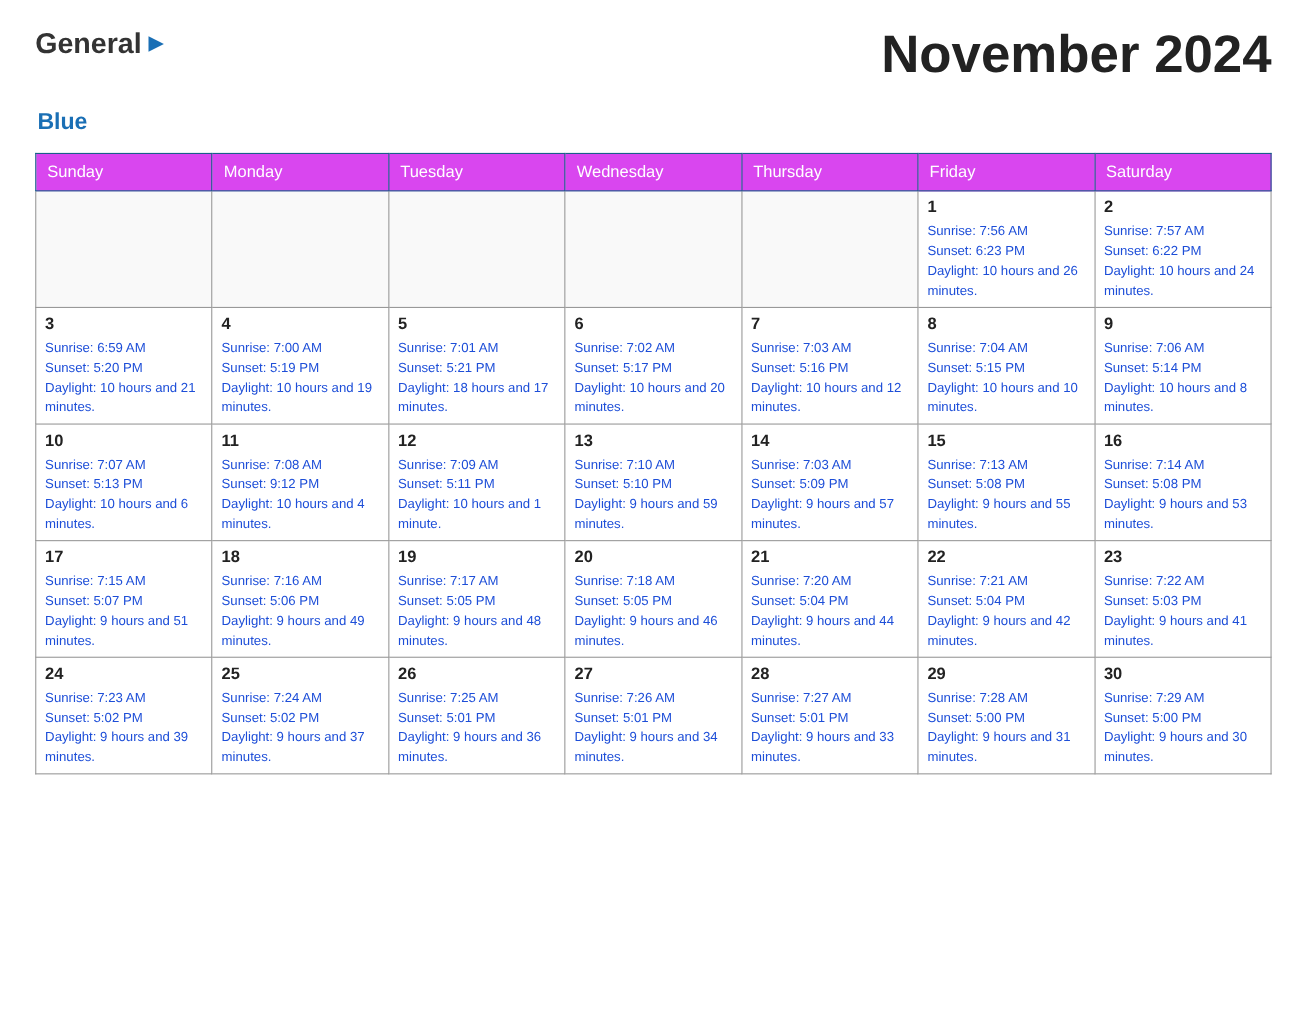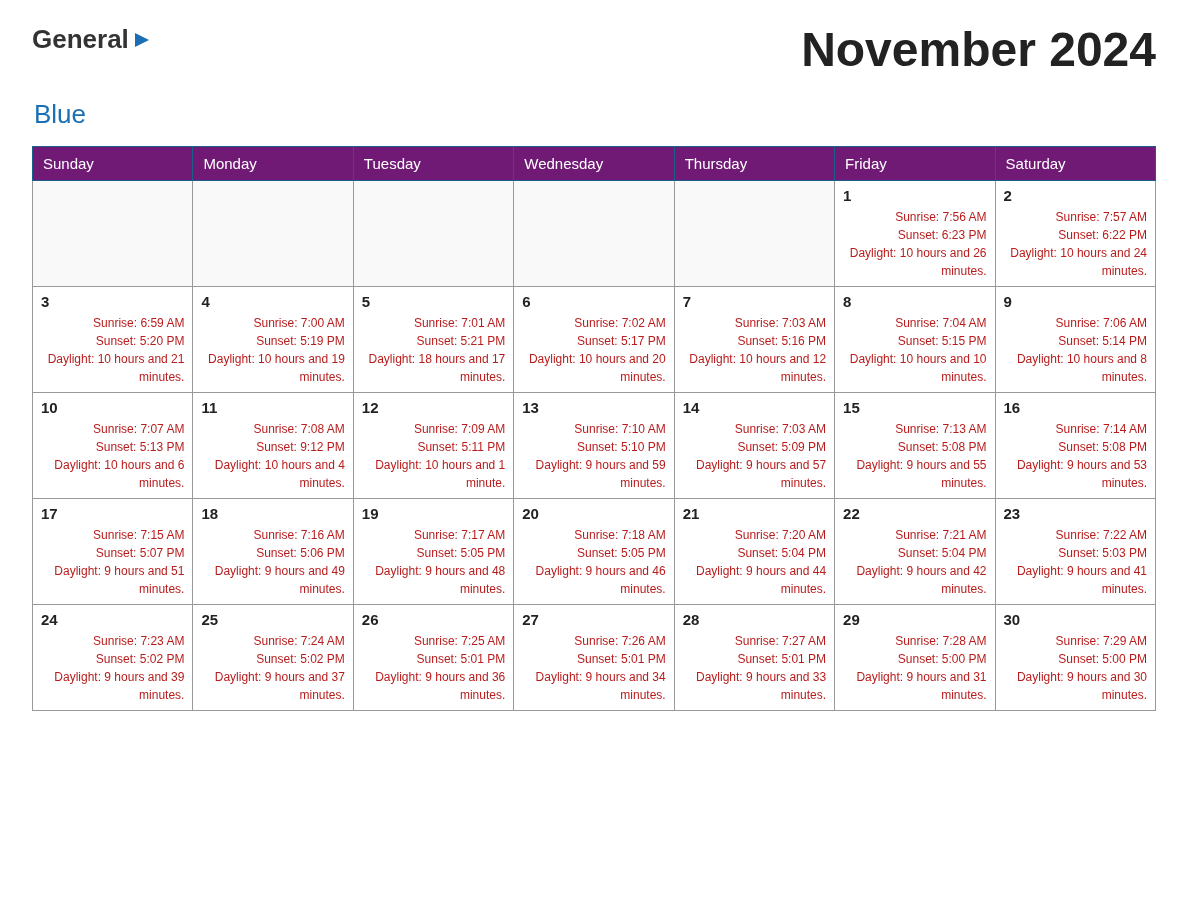--- a/index.html
+++ b/index.html
@@ -35,21 +35,21 @@
       font-size: 20px;
       color: #333;
       margin-top: 4px;
     }
     .calendar {
       width: 100%;
       border-collapse: collapse;
       margin-top: 16px;
     }
     .calendar th {
-      background-color: #701a75;
+      background-color: #d946ef;
       color: #fff;
       font-size: 15px;
       font-weight: normal;
       padding: 8px 10px;
       text-align: left;
       border: 1px solid #1a5e8a;
     }
     .calendar td {
       border: 1px solid #999;
       vertical-align: top;
@@ -60,41 +60,40 @@
       color: #222;
     }
     .day-number {
       font-size: 15px;
       font-weight: bold;
       color: #222;
       margin-bottom: 4px;
     }
     .day-info {
       font-size: 12px;
-      color: #b91c1c;
+      color: #1d4ed8;
       line-height: 1.5;
-      text-align: right;
     }
     .empty-cell {
       background: #f9f9f9;
     }
   </style>
 </head>
 <body>
 
 <div class="header-row">
   <div class="logo">
     <div style="display:flex;align-items:center;">
       <span style="font-size:26px;font-weight:bold;color:#333;font-family:Arial,sans-serif;">General</span>
       <svg width="22" height="22" viewBox="0 0 22 22" style="margin-left:2px;">
         <polygon points="4,4 18,11 4,18" fill="#1a6fb5"></polygon>
       </svg>
     </div>
     <div style="margin-top:-4px;padding-left:2px;">
-      <span style="font-size:26px;font-weight:normal;color:#1a6fb5;font-family:Arial,sans-serif;">Blue</span>
+      <span style="font-size:21px;font-weight:bold;color:#1a6fb5;font-family:Arial,sans-serif;">Blue</span>
     </div>
   </div>
   <div class="title-block">
     <div class="main-title">November 2024</div>
   </div>
 </div>
 
 <table class="calendar">
   <thead>
     <tr>

